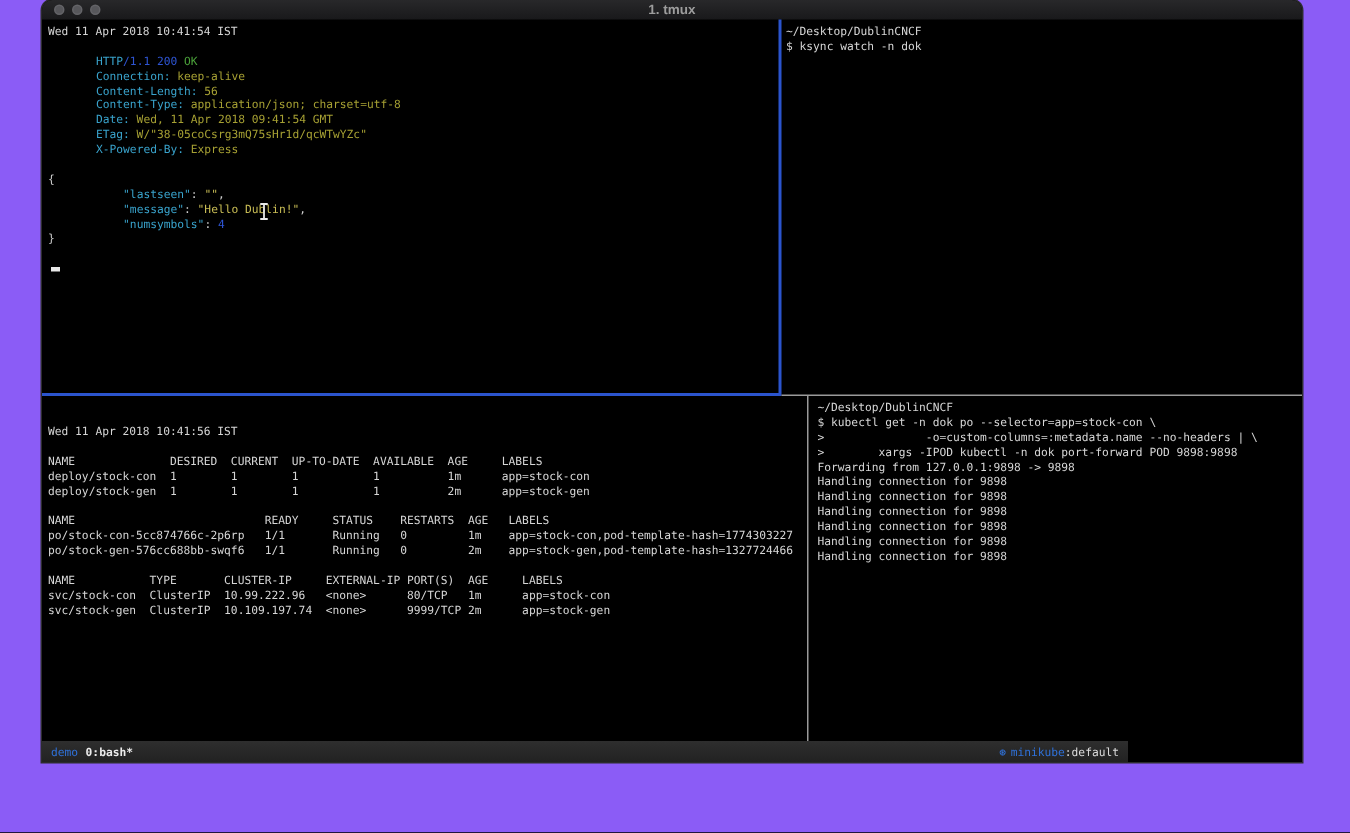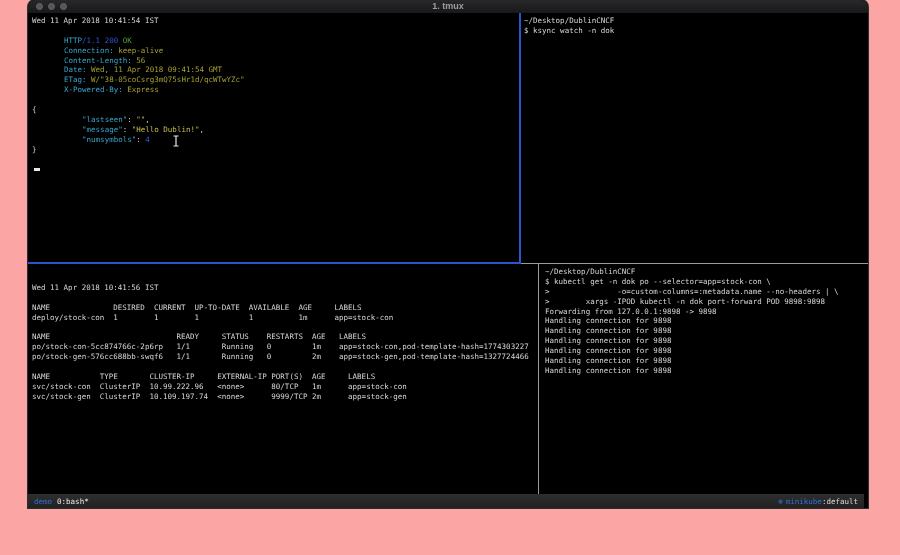--- a/index.html
+++ b/index.html
@@ -1,19 +1,19 @@
 <!DOCTYPE html>
 <html><head>
 <meta charset="utf-8">
 <style>
   * { margin:0; padding:0; box-sizing:border-box; }
   html,body { width:900px; height:555px; background:#000; overflow:hidden; }
   body { font-family:"DejaVu Sans Mono", monospace; }
 
-  .desktop { position:relative; width:900px; height:555px; background:#fca5a5; }
+  .desktop { position:relative; width:900px; height:555px; background:#8b5cf6; }
 
   .window { position:absolute; left:28px; top:0; width:840px; height:508px;
             background:#000; border-radius:7px 7px 0 0; box-shadow:0 0 0 1px #2c2c2e; }
 
   .titlebar { position:relative; height:13px; background:linear-gradient(#28282a,#19191b);
               border-radius:7px 7px 0 0; }
   .traffic-lights { position:absolute; left:8px; top:3px; display:flex; gap:5px; }
   .tl { width:7px; height:7px; border-radius:50%; background:#57575b; border:0.5px solid #646468; }
   .title { text-align:center; font-family:"Liberation Sans", sans-serif; font-size:9px;
            line-height:13px; color:#9d9d9d; font-weight:bold; }
@@ -37,27 +37,27 @@
   .c-blue { color:#2e55d4; }
   .c-green { color:#4ba23a; }
   .c-val  { color:#a6a033; margin-left:4.5px; }
   .c-ystr { color:#c9bd55; }
   .c-num  { color:#2e55d4; }
   .c-dim  { color:#cfcfcf; }
 
   .block-cursor { display:inline-block; width:5.5px; height:3px; background:#e8e8e8;
                   margin-left:2px; vertical-align:baseline; }
 
-  .status-bar { position:absolute; left:0; bottom:0; width:836px; height:14px;
+  .status-bar { position:absolute; left:0; bottom:0; width:724px; height:14px;
                 background:linear-gradient(#2e2e2e,#222222); display:flex;
                 justify-content:space-between; padding:0 6px;
                 font-size:7.5px; }
   .sb-left { display:flex; gap:5px; align-items:center; }
   .sb-session { color:#2f71d9; }
-  .sb-window { color:#ececec; font-weight:normal; }
+  .sb-window { color:#ececec; font-weight:bold; }
   .sb-right { display:flex; align-items:center; }
   .sb-kube-icon { color:#2f71d9; margin-right:3px; }
   .sb-context { color:#2f71d9; }
   .sb-namespace { color:#dcdcdc; }
 
   .mouse-ibeam { position:absolute; left:144px; top:122px; width:8px; height:12px; }
 </style>
 </head>
 <body>
 
@@ -74,20 +74,21 @@
     </div>
 
     <div class="term">
 
       <div class="pane pane-tl">
         <div class="line">Wed 11 Apr 2018 10:41:54 IST</div>
         <div class="line"></div>
         <div class="line"><span class="c-cyan">HTTP</span><span class="c-blue">/1.1 200</span><span class="c-green" style="margin-left:4.5px;margin-top:15px;">OK</span></div>
         <div class="line"><span class="c-cyan">Connection:</span><span class="c-val">keep-alive</span></div>
         <div class="line"><span class="c-cyan">Content-Length:</span><span class="c-val">56</span></div>
+        <div class="line"><span class="c-cyan">Content-Type:</span><span class="c-val">application/json; charset=utf-8</span></div>
         <div class="line"><span class="c-cyan">Date:</span><span class="c-val">Wed, 11 Apr 2018 09:41:54 GMT</span></div>
         <div class="line"><span class="c-cyan">ETag:</span><span class="c-val">W/"38-05coCsrg3mQ75sHr1d/qcWTwYZc"</span></div>
         <div class="line"><span class="c-cyan">X-Powered-By:</span><span class="c-val">Express</span></div>
         <div class="line"></div>
         <div class="line c-dim">{</div>
         <div class="line"><span class="c-cyan">    "lastseen"</span><span class="c-dim">: </span><span class="c-ystr">""</span><span class="c-dim">,</span></div>
         <div class="line"><span class="c-cyan">    "message"</span><span class="c-dim">: </span><span class="c-ystr">"Hello Dublin!"</span><span class="c-dim">,</span></div>
         <div class="line"><span class="c-cyan">    "numsymbols"</span><span class="c-dim">: </span><span class="c-num">4</span></div>
         <div class="line c-dim">}</div>
         <div class="line"></div>
@@ -102,20 +103,21 @@
       <div class="div-v-top"></div>
       <div class="div-h-left"></div>
       <div class="div-h-right"></div>
       <div class="div-v-bottom"></div>
 
       <div class="pane pane-bl">
         <div class="line">Wed 11 Apr 2018 10:41:56 IST</div>
         <div class="line"></div>
         <div class="line">NAME              DESIRED  CURRENT  UP-TO-DATE  AVAILABLE  AGE     LABELS</div>
         <div class="line">deploy/stock-con  1        1        1           1          1m      app=stock-con</div>
+        <div class="line">deploy/stock-gen  1        1        1           1          2m      app=stock-gen</div>
         <div class="line"></div>
         <div class="line">NAME                            READY     STATUS    RESTARTS  AGE   LABELS</div>
         <div class="line">po/stock-con-5cc874766c-2p6rp   1/1       Running   0         1m    app=stock-con,pod-template-hash=1774303227</div>
         <div class="line">po/stock-gen-576cc688bb-swqf6   1/1       Running   0         2m    app=stock-gen,pod-template-hash=1327724466</div>
         <div class="line"></div>
         <div class="line">NAME           TYPE       CLUSTER-IP     EXTERNAL-IP PORT(S)  AGE     LABELS</div>
         <div class="line">svc/stock-con  ClusterIP  10.99.222.96   &lt;none&gt;      80/TCP   1m      app=stock-con</div>
         <div class="line">svc/stock-gen  ClusterIP  10.109.197.74  &lt;none&gt;      9999/TCP 2m      app=stock-gen</div>
       </div>
 

